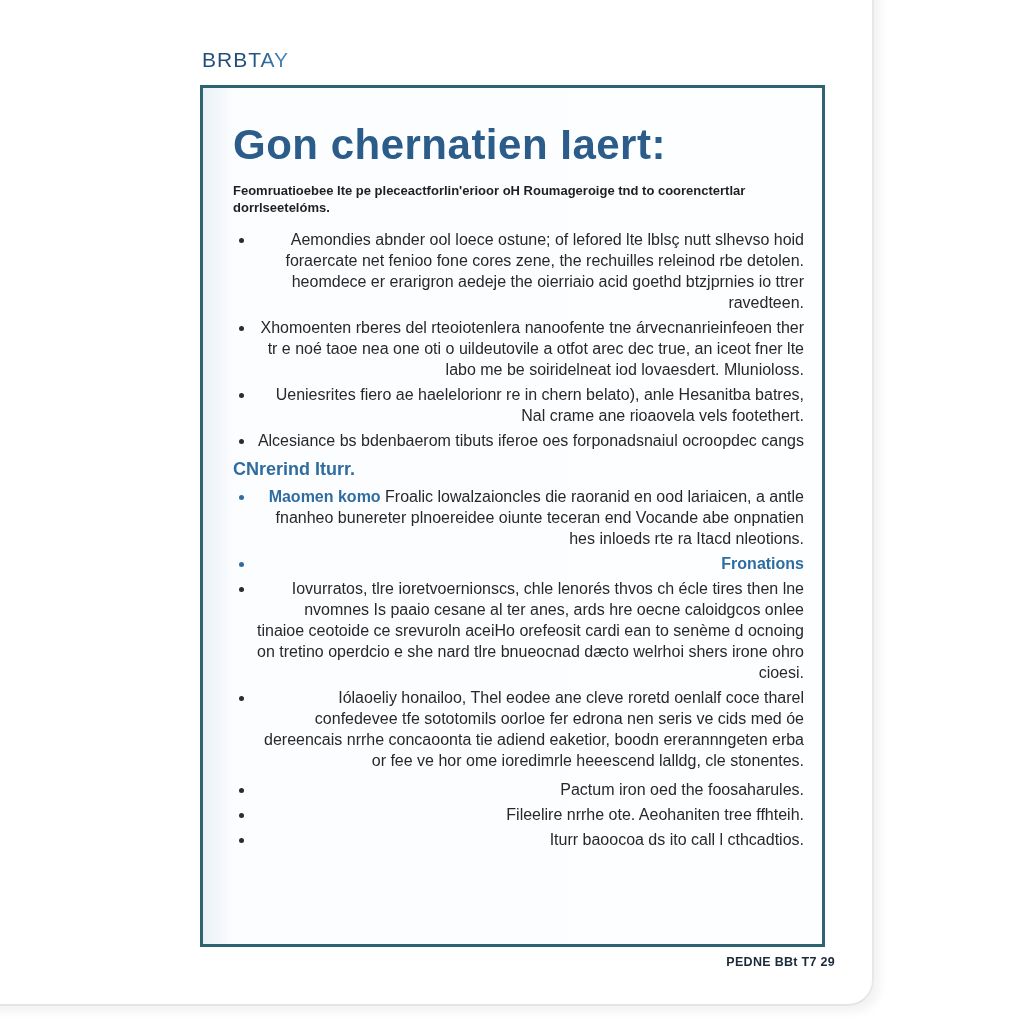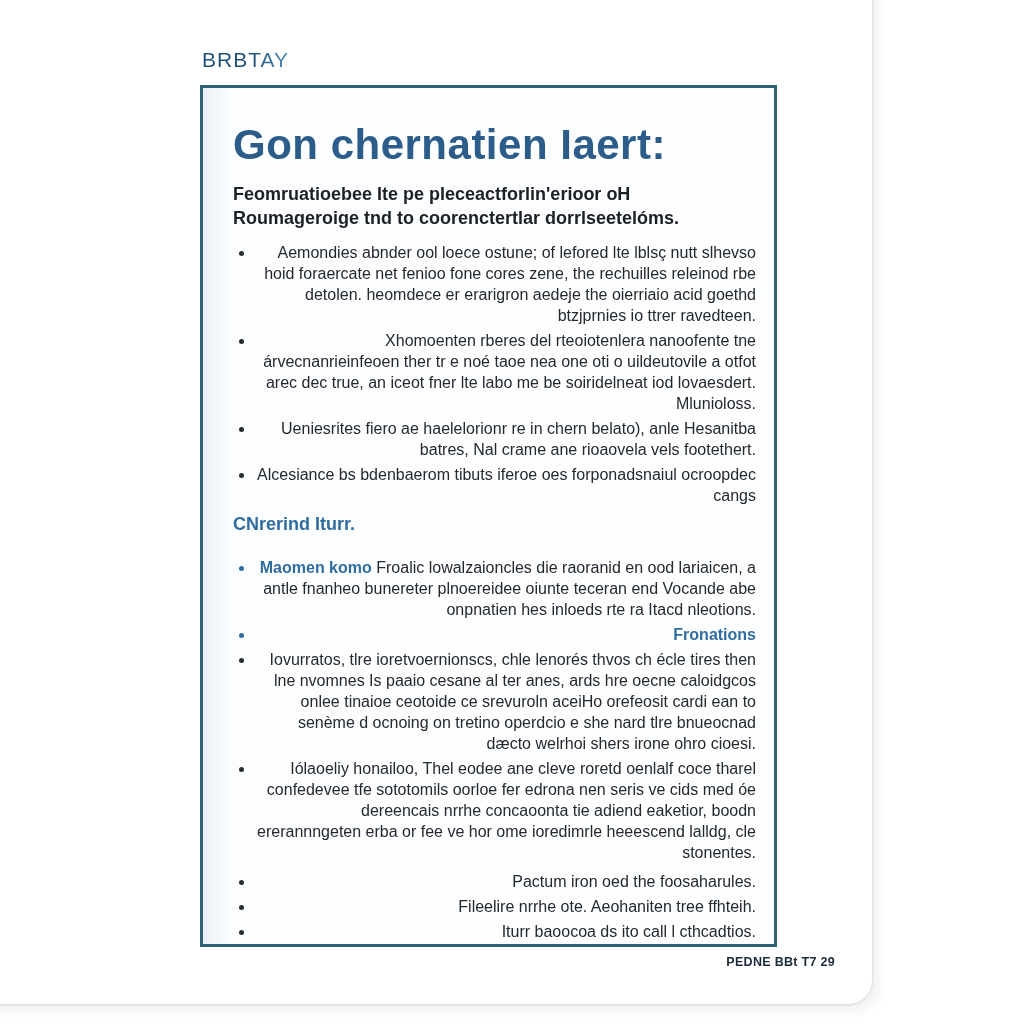--- a/index.html
+++ b/index.html
@@ -27,49 +27,49 @@
   }
   .brand{
     position:absolute;left:202px;top:48px;
     font-size:21px;font-weight:normal;letter-spacing:1px;
     color:var(--brand-blue-dark);
     background:linear-gradient(90deg,var(--brand-blue-dark) 55%,var(--brand-blue-light) 100%);
     -webkit-background-clip:text;background-clip:text;
     -webkit-text-fill-color:transparent;
   }
   .card{
-    position:absolute;left:200px;top:85px;width:577px;height:862px;
+    position:absolute;left:200px;top:85px;width:625px;height:862px;
     box-sizing:border-box;
     border:3px solid var(--border-teal);
     background:linear-gradient(90deg,var(--card-tint) 0%,#fcfdff 5%,#fdfeff 100%);
     padding:20px 18px 16px 30px;
   }
   .card h1{
     margin:14px 0 16px 0;
     font-size:42px;line-height:1.08;letter-spacing:0.5px;
     color:var(--title-blue);
   }
   .intro{
     margin:0 0 12px 0;
-    font-size:18px;line-height:1.3;font-weight:bold;color:#1c1f24;
+    font-size:13px;line-height:1.3;font-weight:bold;color:#1c1f24;
   }
   ul{margin:0 0 8px 0;padding:0 0 0 22px;list-style:disc outside;text-align:right;}
   li{
     font-size:16px;line-height:21px;margin:0 0 4px 0;
     color:var(--text-dark);
   }
   li::marker{color:#2a2d30;font-size:15px;}
   li.accent-item::marker{color:var(--accent-blue);}
   li.accent-item .lead{color:var(--accent-blue);font-weight:bold;}
   li.accent-only{color:var(--accent-blue);font-weight:bold;}
   .section-heading{
     margin:6px 0 4px 0;
     font-size:18px;font-weight:bold;color:var(--accent-blue);
   }
-  .gap-before{margin-top:22px;}
+  .gap-before{margin-top:6px;}
   .footer-ref{
     position:absolute;right:189px;top:955px;
     font-size:12.5px;font-weight:bold;color:#1b2a3a;letter-spacing:0.3px;
   }
 </style>
 </head>
 <body>
 
 <div class="page-edge"></div>
 

